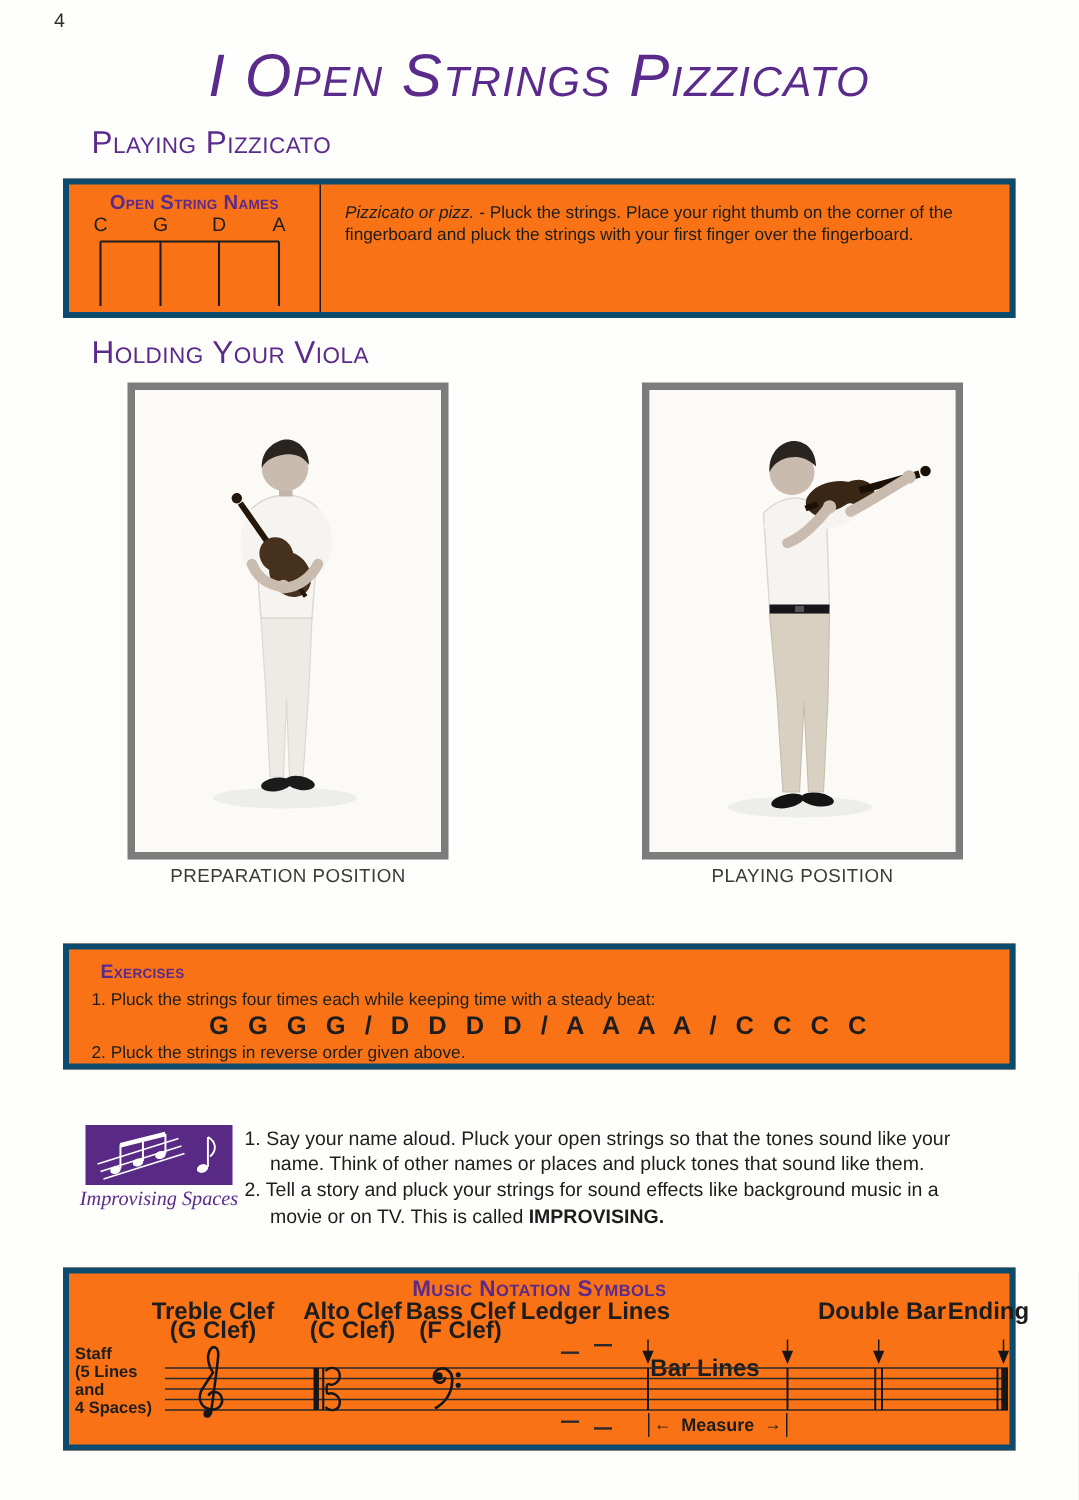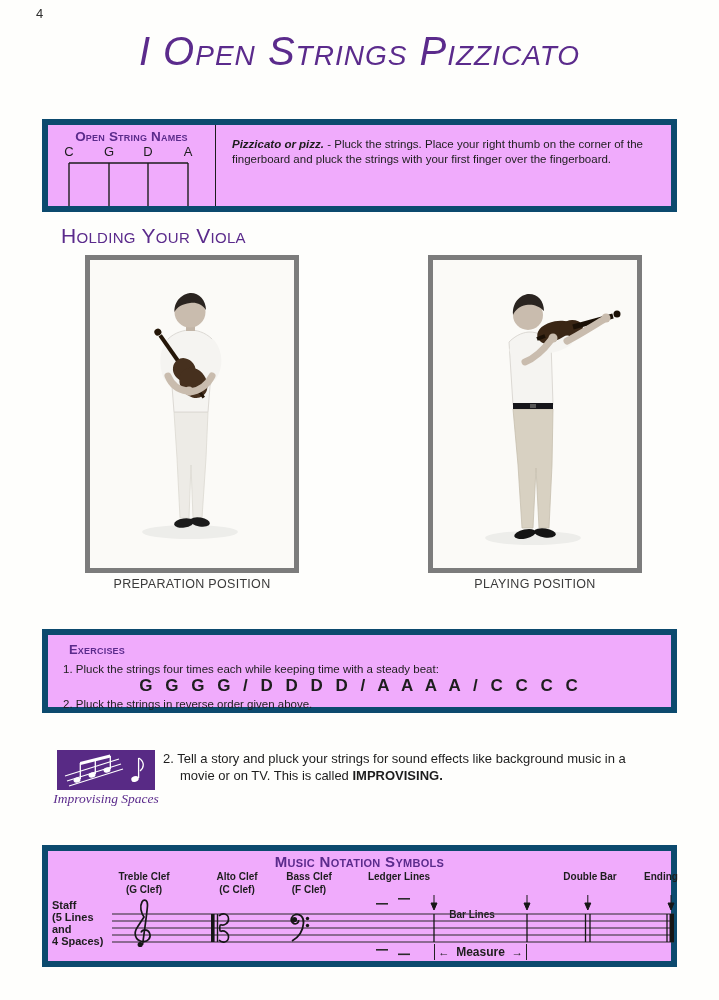--- a/index.html
+++ b/index.html
@@ -10,31 +10,31 @@
   }
   .abs{position:absolute;}
 
   #page-number{left:36px;top:6px;font-size:13px;color:#2e2e2e;}
   #title{left:0;right:0;top:33px;text-align:center;font-size:40px;line-height:36px;
          font-style:italic;font-variant:small-caps;color:#5b2b8c;letter-spacing:1px;font-weight:400;margin:0;}
   .sect-head{font-size:21px;font-variant:small-caps;color:#5b2b8c;font-weight:400;letter-spacing:.3px;margin:0;}
   #h-playing{left:61px;top:84px;}
   #h-holding{left:61px;top:224px;}
 
-  .rulebox{border:6px solid #0c4a6e;background:#f0abfc;box-sizing:border-box;}
+  .rulebox{border:4px solid #0c4a6e;background:#f97316;box-sizing:border-box;}
   #box-open{left:42px;top:119px;width:635px;height:93px;}
   #box-open .cell-left{position:absolute;left:0;top:0;width:167px;height:100%;border-right:1.5px solid #1d1d1d;}
   .box-head{font-size:13.5px;font-weight:bold;font-variant:small-caps;color:#5b2b8c;letter-spacing:.2px;margin:0;}
   #open-head{position:absolute;left:0;top:4px;width:100%;text-align:center;}
   #strings-svg{position:absolute;left:6px;top:18px;}
   #strings-svg text{font-family:"Liberation Sans",sans-serif;font-size:13px;fill:#1d1d1d;}
   #box-open .cell-right{position:absolute;left:184px;top:12px;width:430px;font-size:11.5px;line-height:15px;}
   #box-open .cell-right p{margin:0;}
   #box-open .cell-right p+p{margin-top:11px;}
-  .bi{font-style:italic;font-weight:bold;}
+  .bi{font-style:italic;font-weight:normal;}
 
   .photo{border:5px solid #7c7c7c;box-sizing:border-box;width:214px;height:318px;background:#fbfaf7;}
   #photo-left{left:85px;top:255px;}
   #photo-right{left:428px;top:255px;}
   .caption{top:577px;width:214px;text-align:center;font-size:12.5px;color:#3a3a3a;letter-spacing:.3px;}
   #cap-left{left:85px;}
   #cap-right{left:428px;}
 
   #box-ex{left:42px;top:629px;width:635px;height:84px;}
   #ex-head{position:absolute;left:21px;top:7px;font-size:13px;}
@@ -45,41 +45,42 @@
           font-size:17px;font-weight:bold;letter-spacing:2px;word-spacing:4px;}
 
   #improv-icon{left:57px;top:750px;width:98px;height:40px;background:#582a85;}
   #improv-label{left:40px;top:791px;width:132px;text-align:center;
     font-family:"Liberation Serif",serif;font-style:italic;font-size:13.5px;color:#5b2b8c;}
   #improv-list{left:163px;top:750px;width:496px;font-size:13px;line-height:17.2px;}
   #improv-list p{margin:0;padding-left:17px;text-indent:-17px;}
 
   #box-note{left:42px;top:845px;width:635px;height:122px;}
   #note-head{position:absolute;left:0;top:2px;width:100%;text-align:center;font-size:15px;letter-spacing:.3px;}
-  .col{position:absolute;top:19px;text-align:center;font-size:10px;font-weight:bold;line-height:13px;}
+  .col{position:absolute;top:19px;text-align:center;font-size:16px;font-weight:bold;line-height:13px;}
   .col .l2{display:block;}
   #staff-label{position:absolute;left:4px;top:48px;font-size:11px;font-weight:bold;line-height:12px;}
   #staff-label span{display:block;}
   #staff-svg{position:absolute;left:56px;top:38px;}
   #measure{position:absolute;left:386px;top:93px;width:93px;height:16px;
     border-left:1.2px solid #222;border-right:1.2px solid #222;
     display:flex;align-items:center;justify-content:space-between;
     font-size:11.5px;padding:0 3px;box-sizing:border-box;}
   #measure b{font-size:12px;}
   #footer-code{left:44px;top:998px;font-size:16px;color:#3f3f3f;}
 </style>
 </head>
 <body>
 
 <div id="page">
 
   <div id="page-number" class="abs">4</div>
 
   <h1 id="title" class="abs">I Open Strings Pizzicato</h1>
 
+  <h2 id="h-playing" class="abs sect-head">Playing Pizzicato</h2>
 
   <section id="box-open" class="abs rulebox">
     <div class="cell-left">
       <h3 id="open-head" class="box-head">Open String Names</h3>
       <svg id="strings-svg" width="156" height="66" viewBox="0 0 156 66">
         <text x="15" y="13" text-anchor="middle">C</text>
         <text x="55" y="13" text-anchor="middle">G</text>
         <text x="94" y="13" text-anchor="middle">D</text>
         <text x="134" y="13" text-anchor="middle">A</text>
         <g stroke="#1d1d1d" stroke-width="1.4">
@@ -180,20 +181,21 @@
         <line x1="38.3" y1="24" x2="38.3" y2="9.5"></line>
         <line x1="53.3" y1="19" x2="53.3" y2="6"></line>
         <line x1="81.6" y1="28" x2="81.6" y2="8"></line>
         <path d="M81.6,8 C87,11 88,17 83,21"></path>
       </g>
       <line x1="23.3" y1="13.5" x2="53.3" y2="6" stroke="#fff" stroke-width="3"></line>
     </svg>
   </div>
   <div id="improv-label" class="abs">Improvising Spaces</div>
   <div id="improv-list" class="abs">
+    <p><span>1.</span> <span>Say your name aloud.  Pluck your open strings so that the tones sound like your name.  Think of other names or places and pluck tones that sound like them.</span></p>
     <p><span>2.</span> <span>Tell a story and pluck your strings for sound effects like background music in a movie or on TV.  This is called </span><b>IMPROVISING.</b></p>
   </div>
 
   <section id="box-note" class="abs rulebox">
     <h3 id="note-head" class="box-head">Music Notation Symbols</h3>
 
     <div class="col" style="left:41px;width:110px;"><span>Treble Clef</span><span class="l2">(G Clef)</span></div>
     <div class="col" style="left:134px;width:110px;"><span>Alto Clef</span><span class="l2">(C Clef)</span></div>
     <div class="col" style="left:206px;width:110px;"><span>Bass Clef</span><span class="l2">(F Clef)</span></div>
     <div class="col" style="left:296px;width:110px;"><span>Ledger Lines</span></div>

